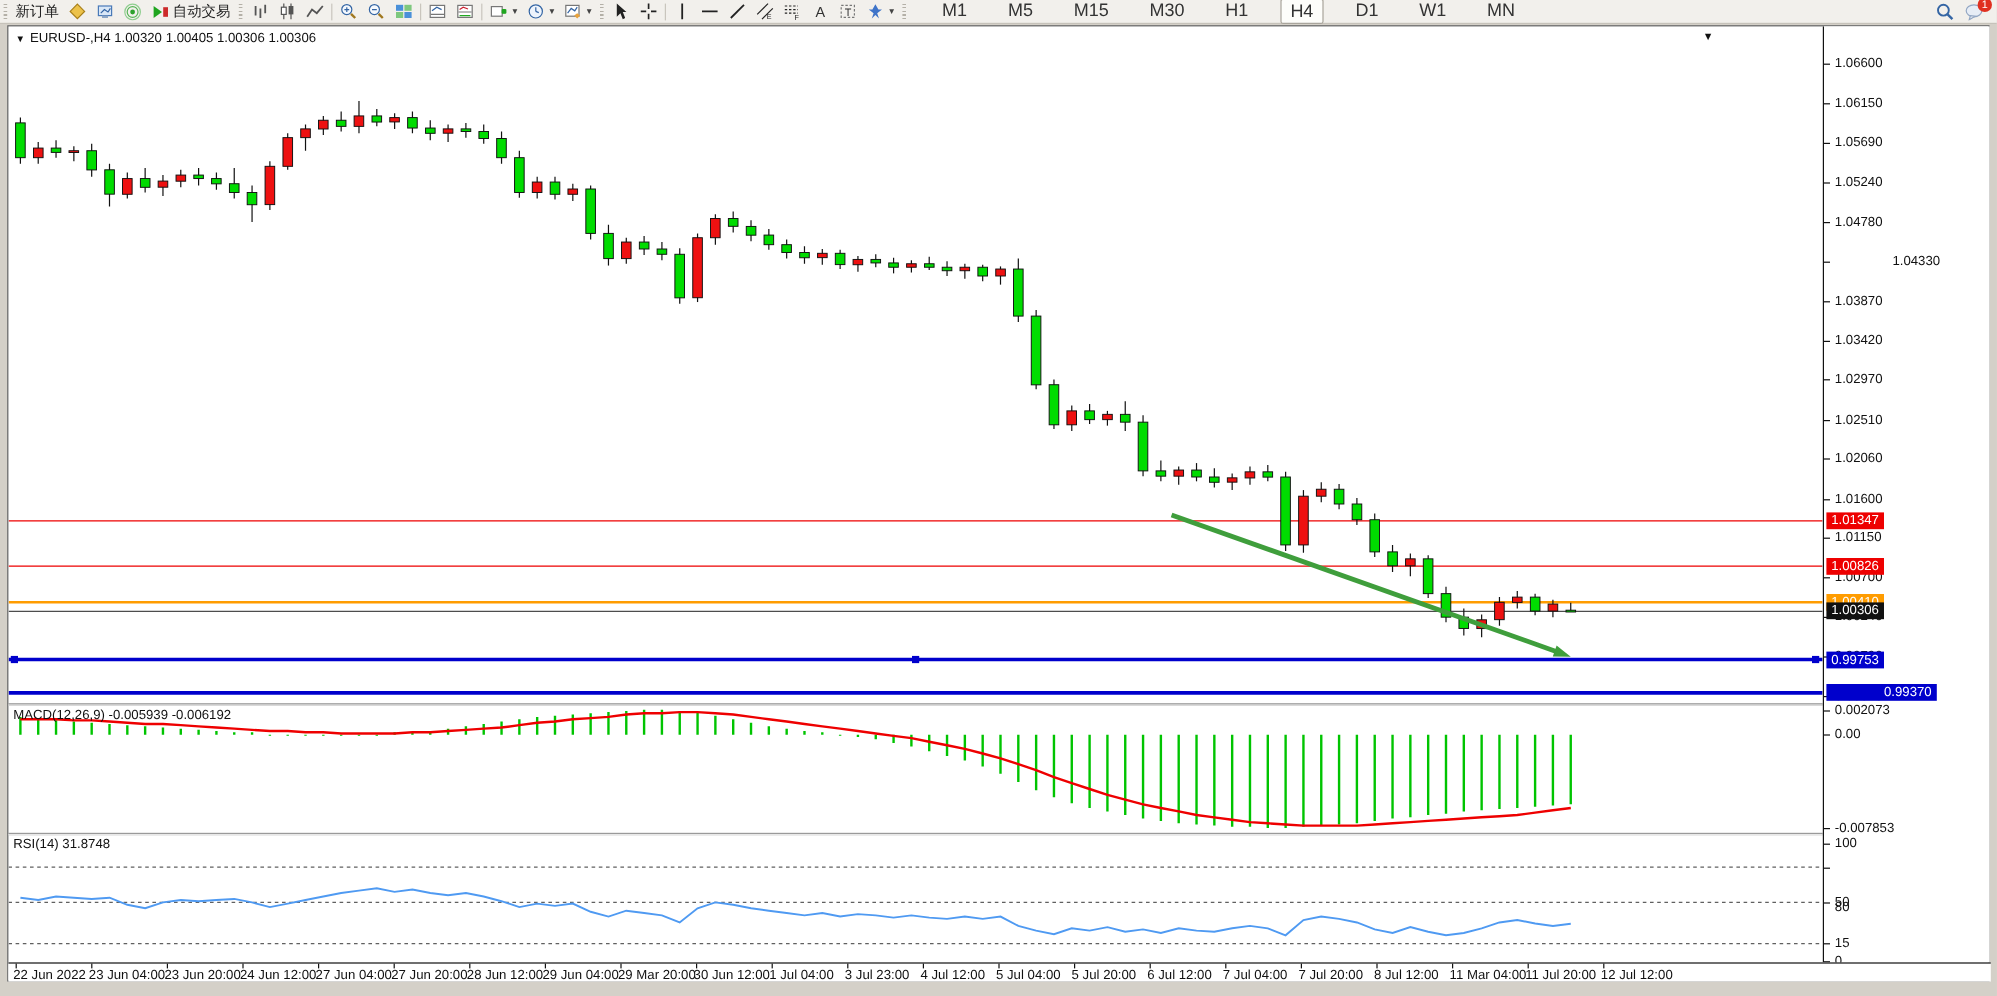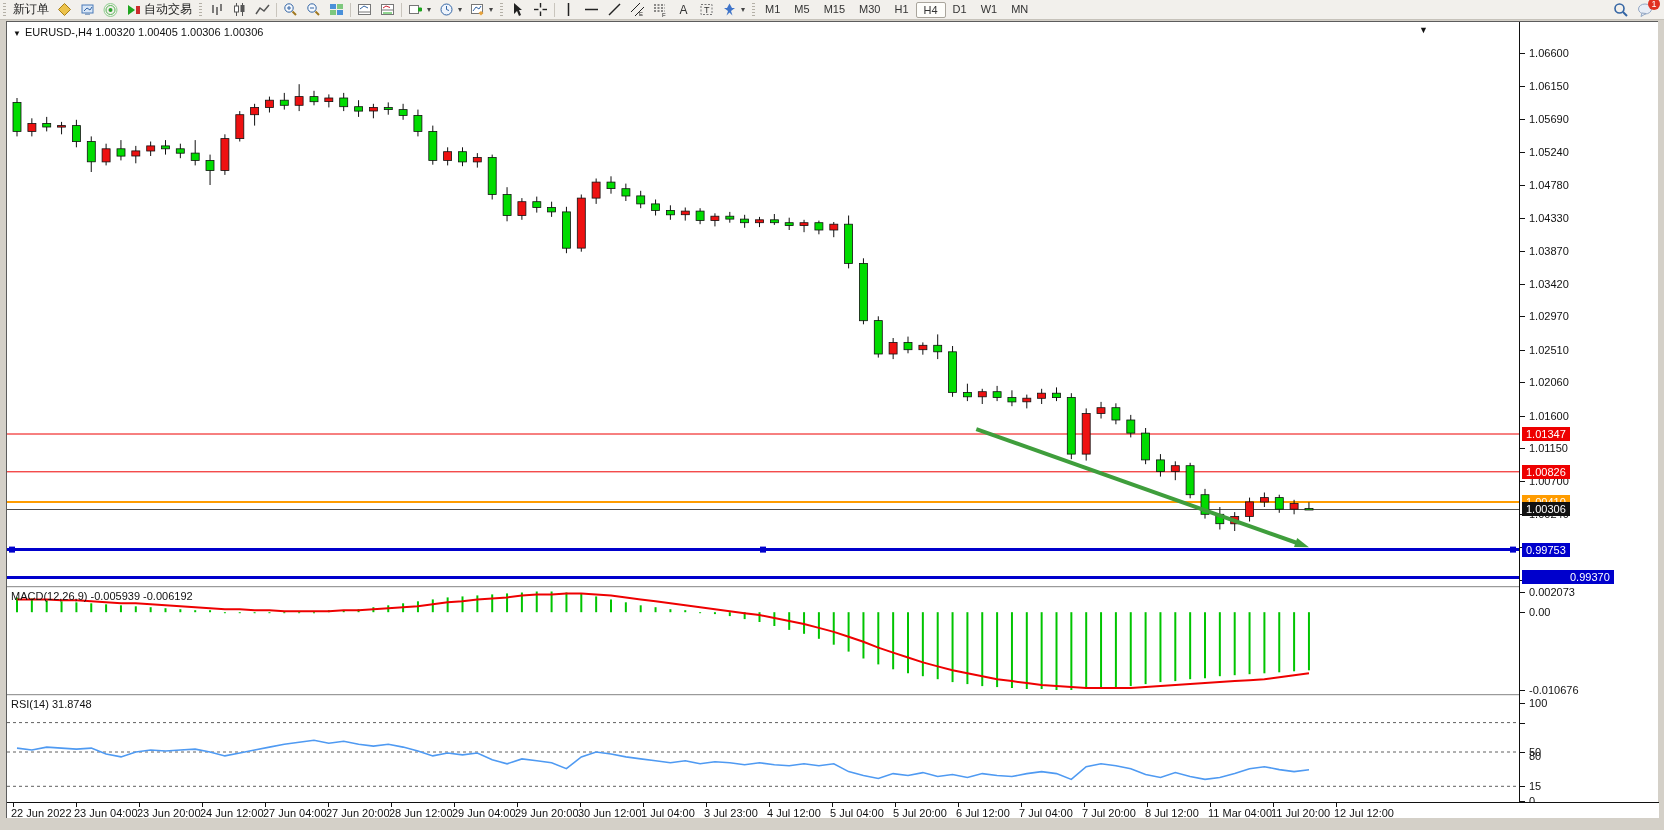--- a/index.html
+++ b/index.html
@@ -7,21 +7,21 @@
     font-family:"Liberation Sans","DejaVu Sans",sans-serif; }
   
   .toolbar { position:absolute; left:0; top:0; width:1664px; height:20px;
     background:#f2f0ec; border-bottom:1px solid #c6c2ba; display:flex; align-items:center;
     font-size:12px; color:#222; }
   .tb-btn { height:18px; display:flex; align-items:center; gap:3px; padding:0 4px; cursor:default; }
   .tb-sep { width:1px; height:14px; background:#c9c5bd; margin:0 2px; }
   .tb-grip { width:3px; height:14px; margin:0 3px;
     background:repeating-linear-gradient(to bottom,#b4b0a7 0 1px,transparent 1px 3px); }
   .caret { font-size:8px; color:#444; margin-left:1px; }
-  .tf-btn { padding:1px 7px; font-size:11px; color:#333; }
+  .tf-btn { padding:1px 7px; font-size:15px; color:#333;margin-left:20px; }
   .tf-btn.active { background:#fdfdfa; border:1px solid #a9a59c; border-radius:2px; }
   .tb-right { margin-left:auto; display:flex; align-items:center; margin-right:10px; gap:8px; }
   .badge { position:absolute; top:-4px; right:-6px; background:#e03020; color:#fff;
     border-radius:7px; min-width:12px; height:12px; font-size:9px; line-height:12px;
     text-align:center; padding:0 2px; }
   
   .chart-window { position:absolute; left:6px; top:21px; width:1652px; height:797px;
     background:#fff; border:1px solid #5c5c5c; }
   .panel { position:absolute; left:0; width:1512px; overflow:hidden; }
   .splitter { position:absolute; left:0; width:1512px; height:2px; background:#9a9a9a;
@@ -569,21 +569,21 @@
       <div class="axis-lbl" style="top: 31px;">1.06600</div>
       <div class="axis-dash" style="top: 64px;"></div>
       <div class="axis-lbl" style="top: 64px;">1.06150</div>
       <div class="axis-dash" style="top: 97px;"></div>
       <div class="axis-lbl" style="top: 97px;">1.05690</div>
       <div class="axis-dash" style="top: 130px;"></div>
       <div class="axis-lbl" style="top: 130px;">1.05240</div>
       <div class="axis-dash" style="top: 163px;"></div>
       <div class="axis-lbl" style="top: 163px;">1.04780</div>
       <div class="axis-dash" style="top: 196px;"></div>
-      <div class="axis-lbl" style="top: 196px;">1.04330</div>
+      <div class="axis-lbl" style="top: 196px; margin-left: 48px;">1.04330</div>
       <div class="axis-dash" style="top: 229px;"></div>
       <div class="axis-lbl" style="top: 229px;">1.03870</div>
       <div class="axis-dash" style="top: 262px;"></div>
       <div class="axis-lbl" style="top: 262px;">1.03420</div>
       <div class="axis-dash" style="top: 294px;"></div>
       <div class="axis-lbl" style="top: 294px;">1.02970</div>
       <div class="axis-dash" style="top: 328px;"></div>
       <div class="axis-lbl" style="top: 328px;">1.02510</div>
       <div class="axis-dash" style="top: 360px;"></div>
       <div class="axis-lbl" style="top: 360px;">1.02060</div>
@@ -597,21 +597,21 @@
       <div class="axis-lbl" style="top: 492px;">1.00240</div>
       <div class="axis-dash" style="top: 525px;"></div>
       <div class="axis-lbl" style="top: 525px;">0.99790</div>
       <div class="axis-dash" style="top: 558px;"></div>
       <div class="axis-lbl" style="top: 558px;">0.99340</div>
       <div class="axis-dash" style="top: 570px;"></div>
       <div class="axis-lbl" style="top: 570px;">0.002073</div>
       <div class="axis-dash" style="top: 590px;"></div>
       <div class="axis-lbl" style="top: 590px;">0.00</div>
       <div class="axis-dash" style="top: 668px;"></div>
-      <div class="axis-lbl" style="top: 668px;">-0.010676</div>
+      <div class="axis-lbl" style="top: 668px;">-0.007853</div>
       <div class="axis-dash" style="top: 681px;"></div>
       <div class="axis-lbl" style="top: 681px;">100</div>
       <div class="axis-dash" style="top: 701px;"></div>
       <div class="axis-lbl" style="top: 701px; margin-top: 33px;">80</div>
       <div class="axis-dash" style="top: 730px;"></div>
       <div class="axis-lbl" style="top: 730px;">50</div>
       <div class="axis-dash" style="top: 764px;"></div>
       <div class="axis-lbl" style="top: 764px;">15</div>
       <div class="axis-dash" style="top: 779px;"></div>
       <div class="axis-lbl" style="top: 779px;">0</div>
@@ -633,21 +633,21 @@
       <div class="time-lbl" style="left: 193px;">24 Jun 12:00</div>
       <div class="time-tick" style="left: 258px;"></div>
       <div class="time-lbl" style="left: 256px;">27 Jun 04:00</div>
       <div class="time-tick" style="left: 321px;"></div>
       <div class="time-lbl" style="left: 319px;">27 Jun 20:00</div>
       <div class="time-tick" style="left: 384px;"></div>
       <div class="time-lbl" style="left: 382px;">28 Jun 12:00</div>
       <div class="time-tick" style="left: 447px;"></div>
       <div class="time-lbl" style="left: 445px;">29 Jun 04:00</div>
       <div class="time-tick" style="left: 510px;"></div>
-      <div class="time-lbl" style="left: 508px;">29 Jun 20:00</div>
+      <div class="time-lbl" style="left: 508px;">29 Mar 20:00</div>
       <div class="time-tick" style="left: 573px;"></div>
       <div class="time-lbl" style="left: 571px;">30 Jun 12:00</div>
       <div class="time-tick" style="left: 636px;"></div>
       <div class="time-lbl" style="left: 634px;">1 Jul 04:00</div>
       <div class="time-tick" style="left: 699px;"></div>
       <div class="time-lbl" style="left: 697px;">3 Jul 23:00</div>
       <div class="time-tick" style="left: 762px;"></div>
       <div class="time-lbl" style="left: 760px;">4 Jul 12:00</div>
       <div class="time-tick" style="left: 825px;"></div>
       <div class="time-lbl" style="left: 823px;">5 Jul 04:00</div>

